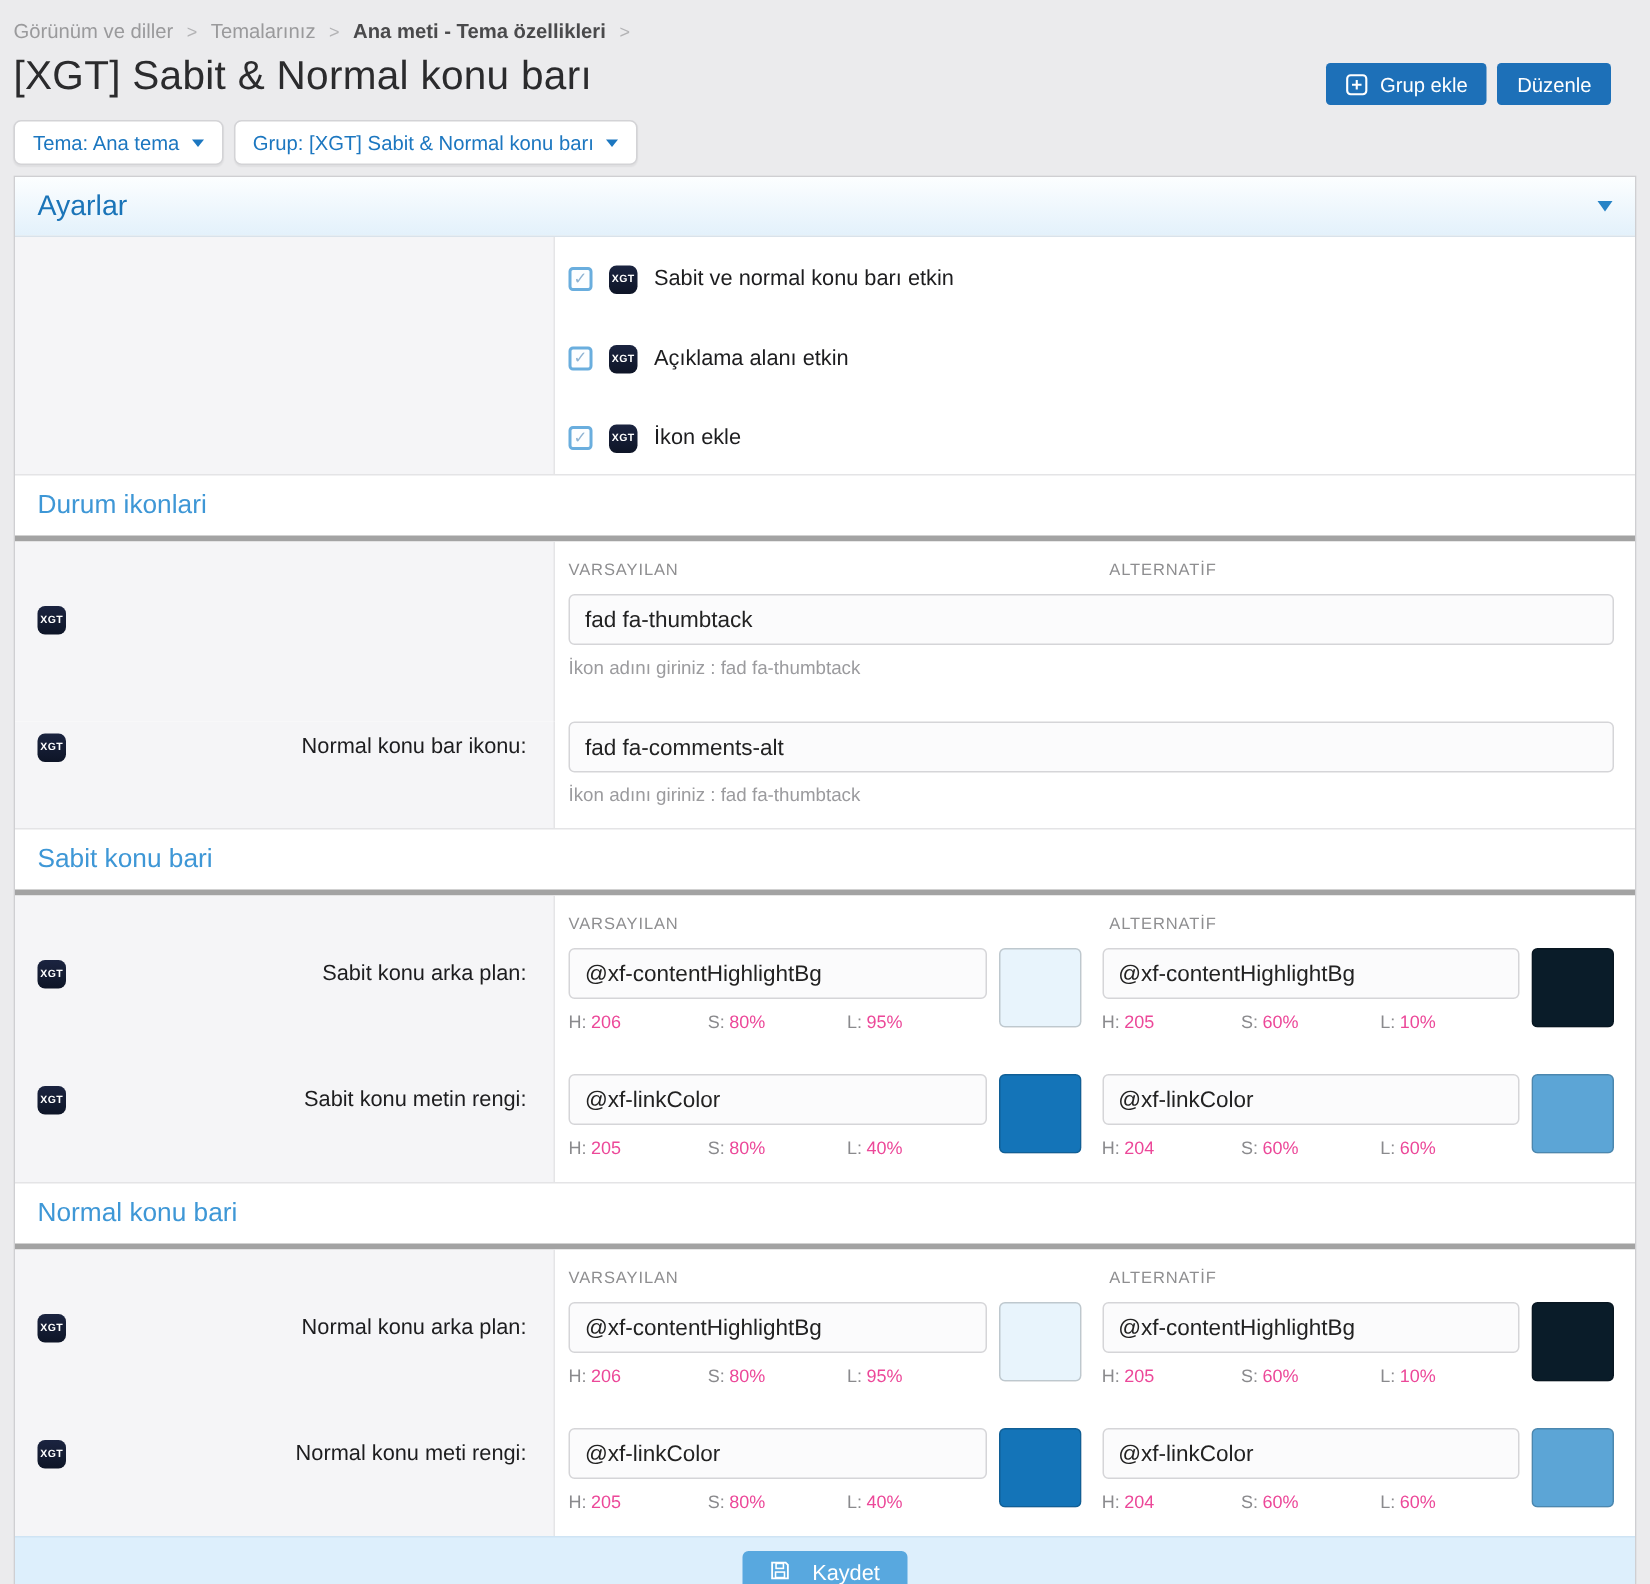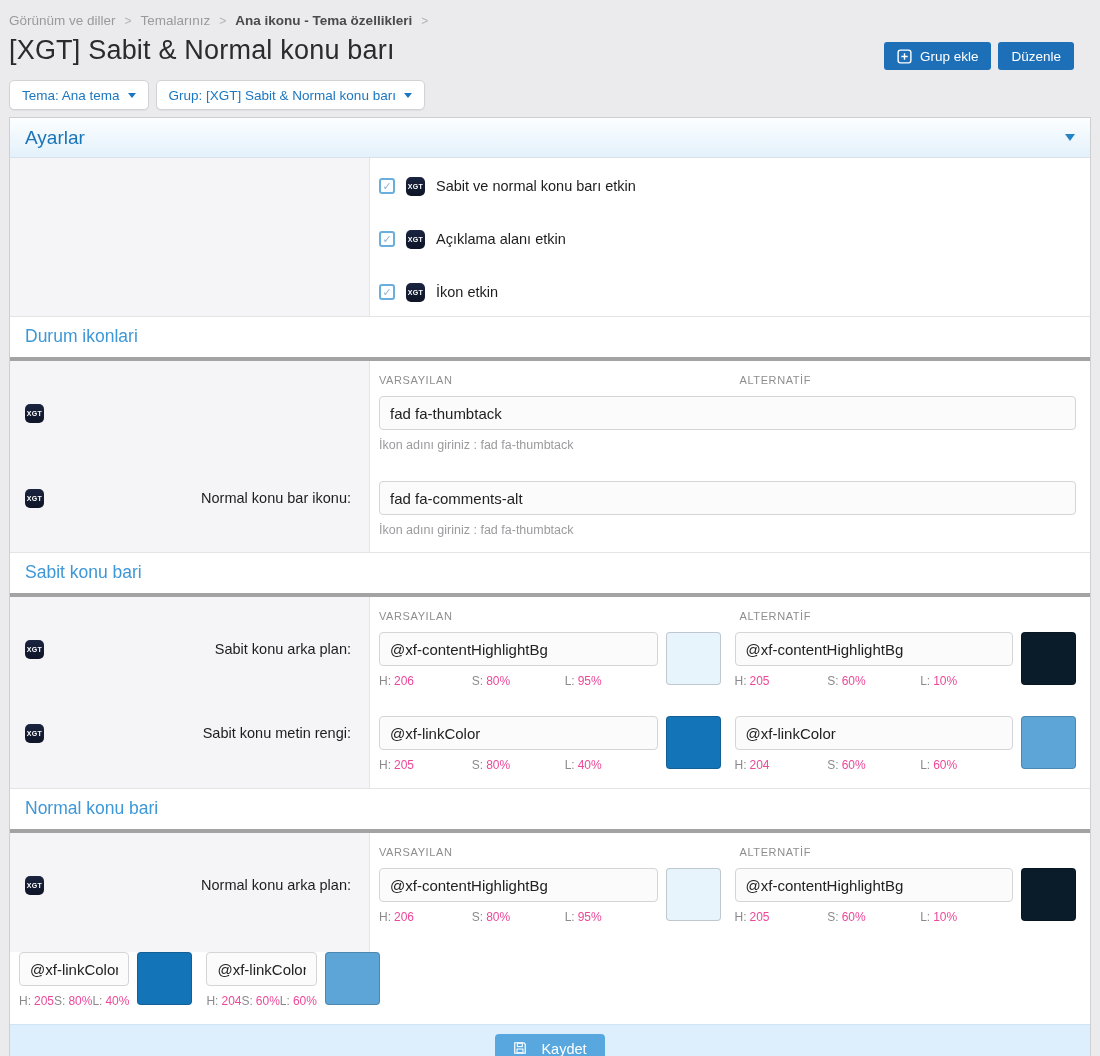--- a/index.html
+++ b/index.html
@@ -87,21 +87,21 @@
 <body>
 
 <div class="page">
 
   <div class="topbar">
     <div class="breadcrumb">
       <span class="crumb">Görünüm ve diller</span>
       <span class="sep">&gt;</span>
       <span class="crumb">Temalarınız</span>
       <span class="sep">&gt;</span>
-      <span class="crumb current">Ana ikonu - Tema özellikleri</span>
+      <span class="crumb current">Ana meti - Tema özellikleri</span>
       <span class="sep">&gt;</span>
     </div>
     <h1 class="page-title">[XGT] Sabit &amp; Normal konu barı</h1>
     <div class="top-actions">
       <button class="btn-primary" style="background: rgb(29, 112, 184);">
         <span>
           <svg width="15" height="15" viewBox="0 0 16 16">
               <rect x="1.2" y="1.2" width="13.6" height="13.6" rx="2.5" fill="none" stroke="#fff" stroke-width="1.5"></rect>
               <path d="M8 4.6v6.8M4.6 8h6.8" stroke="#fff" stroke-width="1.5"></path>
             </svg>
@@ -140,21 +140,21 @@
           <span class="check-label">Sabit ve normal konu barı etkin</span>
         </div>
         <div class="check-row">
           <span class="checkbox">✓</span>
           <span class="xgt">XGT</span>
           <span class="check-label">Açıklama alanı etkin</span>
         </div>
         <div class="check-row">
           <span class="checkbox">✓</span>
           <span class="xgt">XGT</span>
-          <span class="check-label">İkon etkin</span>
+          <span class="check-label">İkon ekle</span>
         </div>
       </div>
     </div>
 
     <div class="section-title">Durum ikonlari</div>
     <div class="prop-grid">
       <div class="cell-left head-left"></div>
       <div class="cell-right col-heads">
         <span>VARSAYILAN</span>
         <span>ALTERNATİF</span>
@@ -273,20 +273,26 @@
           <input class="text-input" type="text" value="@xf-contentHighlightBg" style="">
           <div class="swatch" style="background: rgb(10, 28, 41);"></div>
           <div class="hsl">
             <span><span class="hsl-k">H:</span><span class="hsl-v">205</span></span>
             <span><span class="hsl-k">S:</span><span class="hsl-v">60%</span></span>
             <span><span class="hsl-k">L:</span><span class="hsl-v">10%</span></span>
           </div>
         </div>
       </div>
 
+      <div class="cell-left">
+        <div class="left-inner">
+          <span class="xgt">XGT</span>
+          <span class="field-label">Normal konu meti rengi:</span>
+        </div>
+      </div>
       <div class="cell-right color-pair last">
         <div class="color-group">
           <input class="text-input" type="text" value="@xf-linkColor" style="">
           <div class="swatch" style="background: rgb(20, 116, 184);"></div>
           <div class="hsl">
             <span><span class="hsl-k">H:</span><span class="hsl-v">205</span></span>
             <span><span class="hsl-k">S:</span><span class="hsl-v">80%</span></span>
             <span><span class="hsl-k">L:</span><span class="hsl-v">40%</span></span>
           </div>
         </div>

